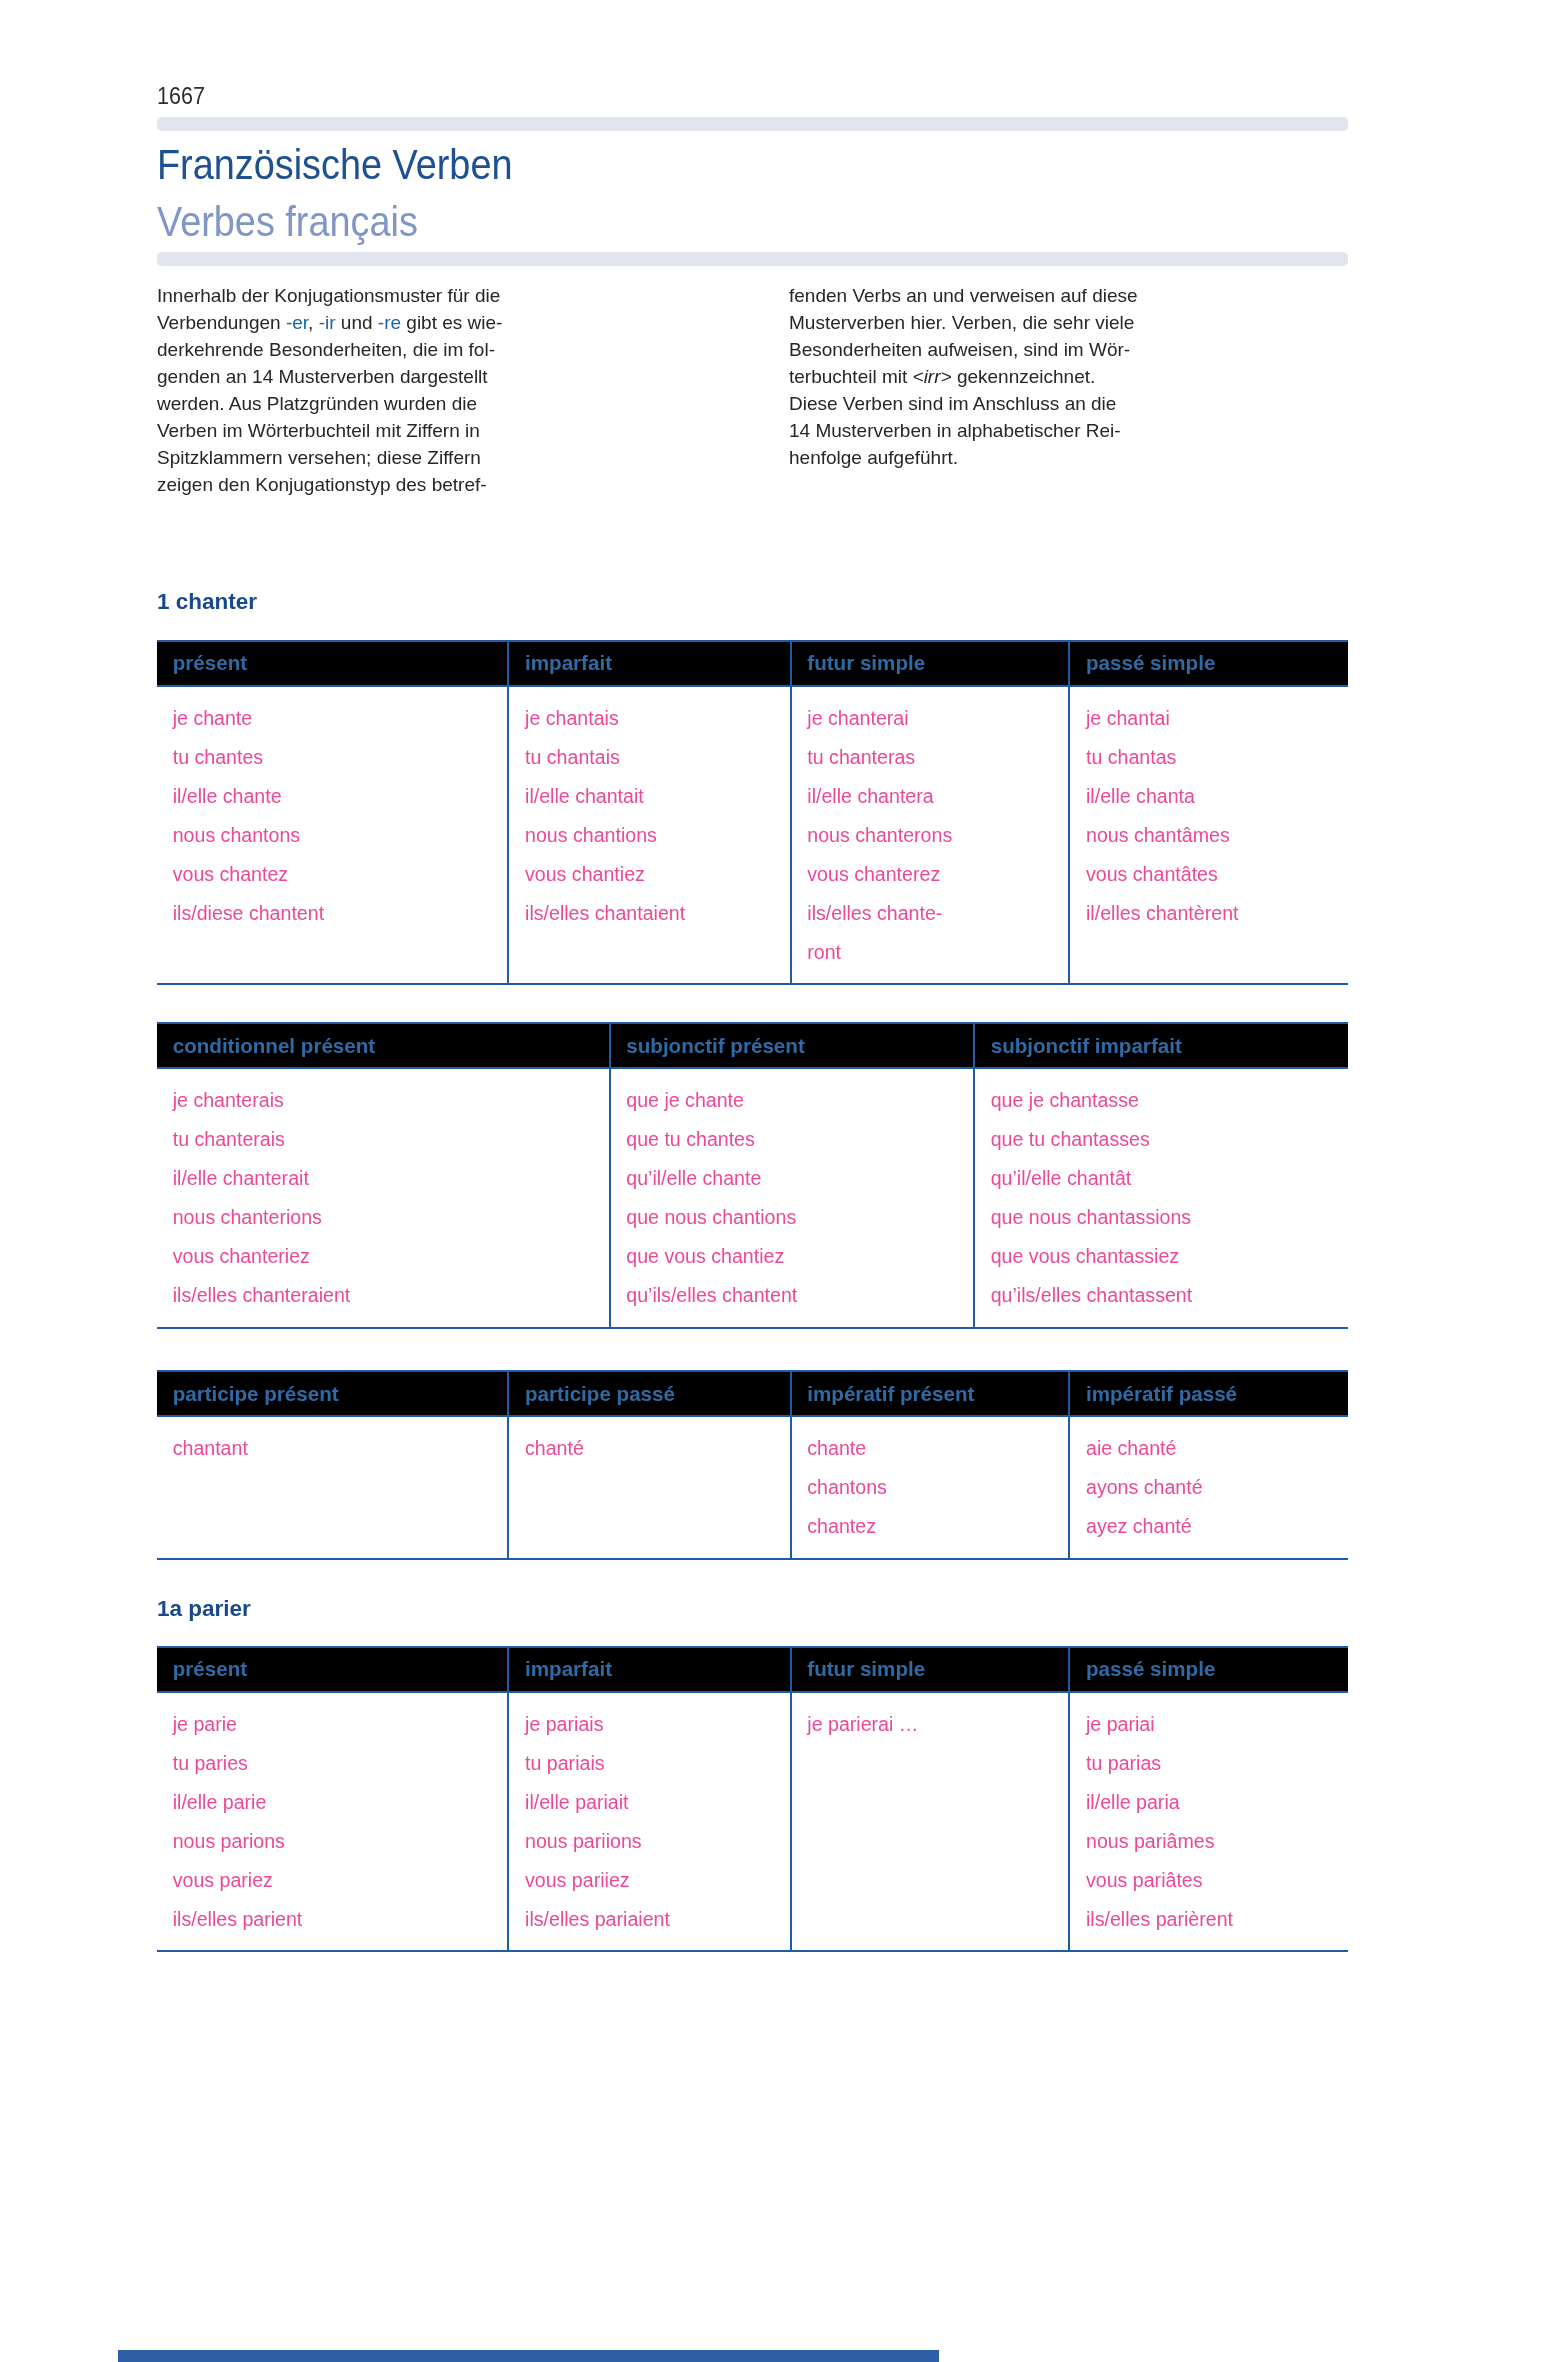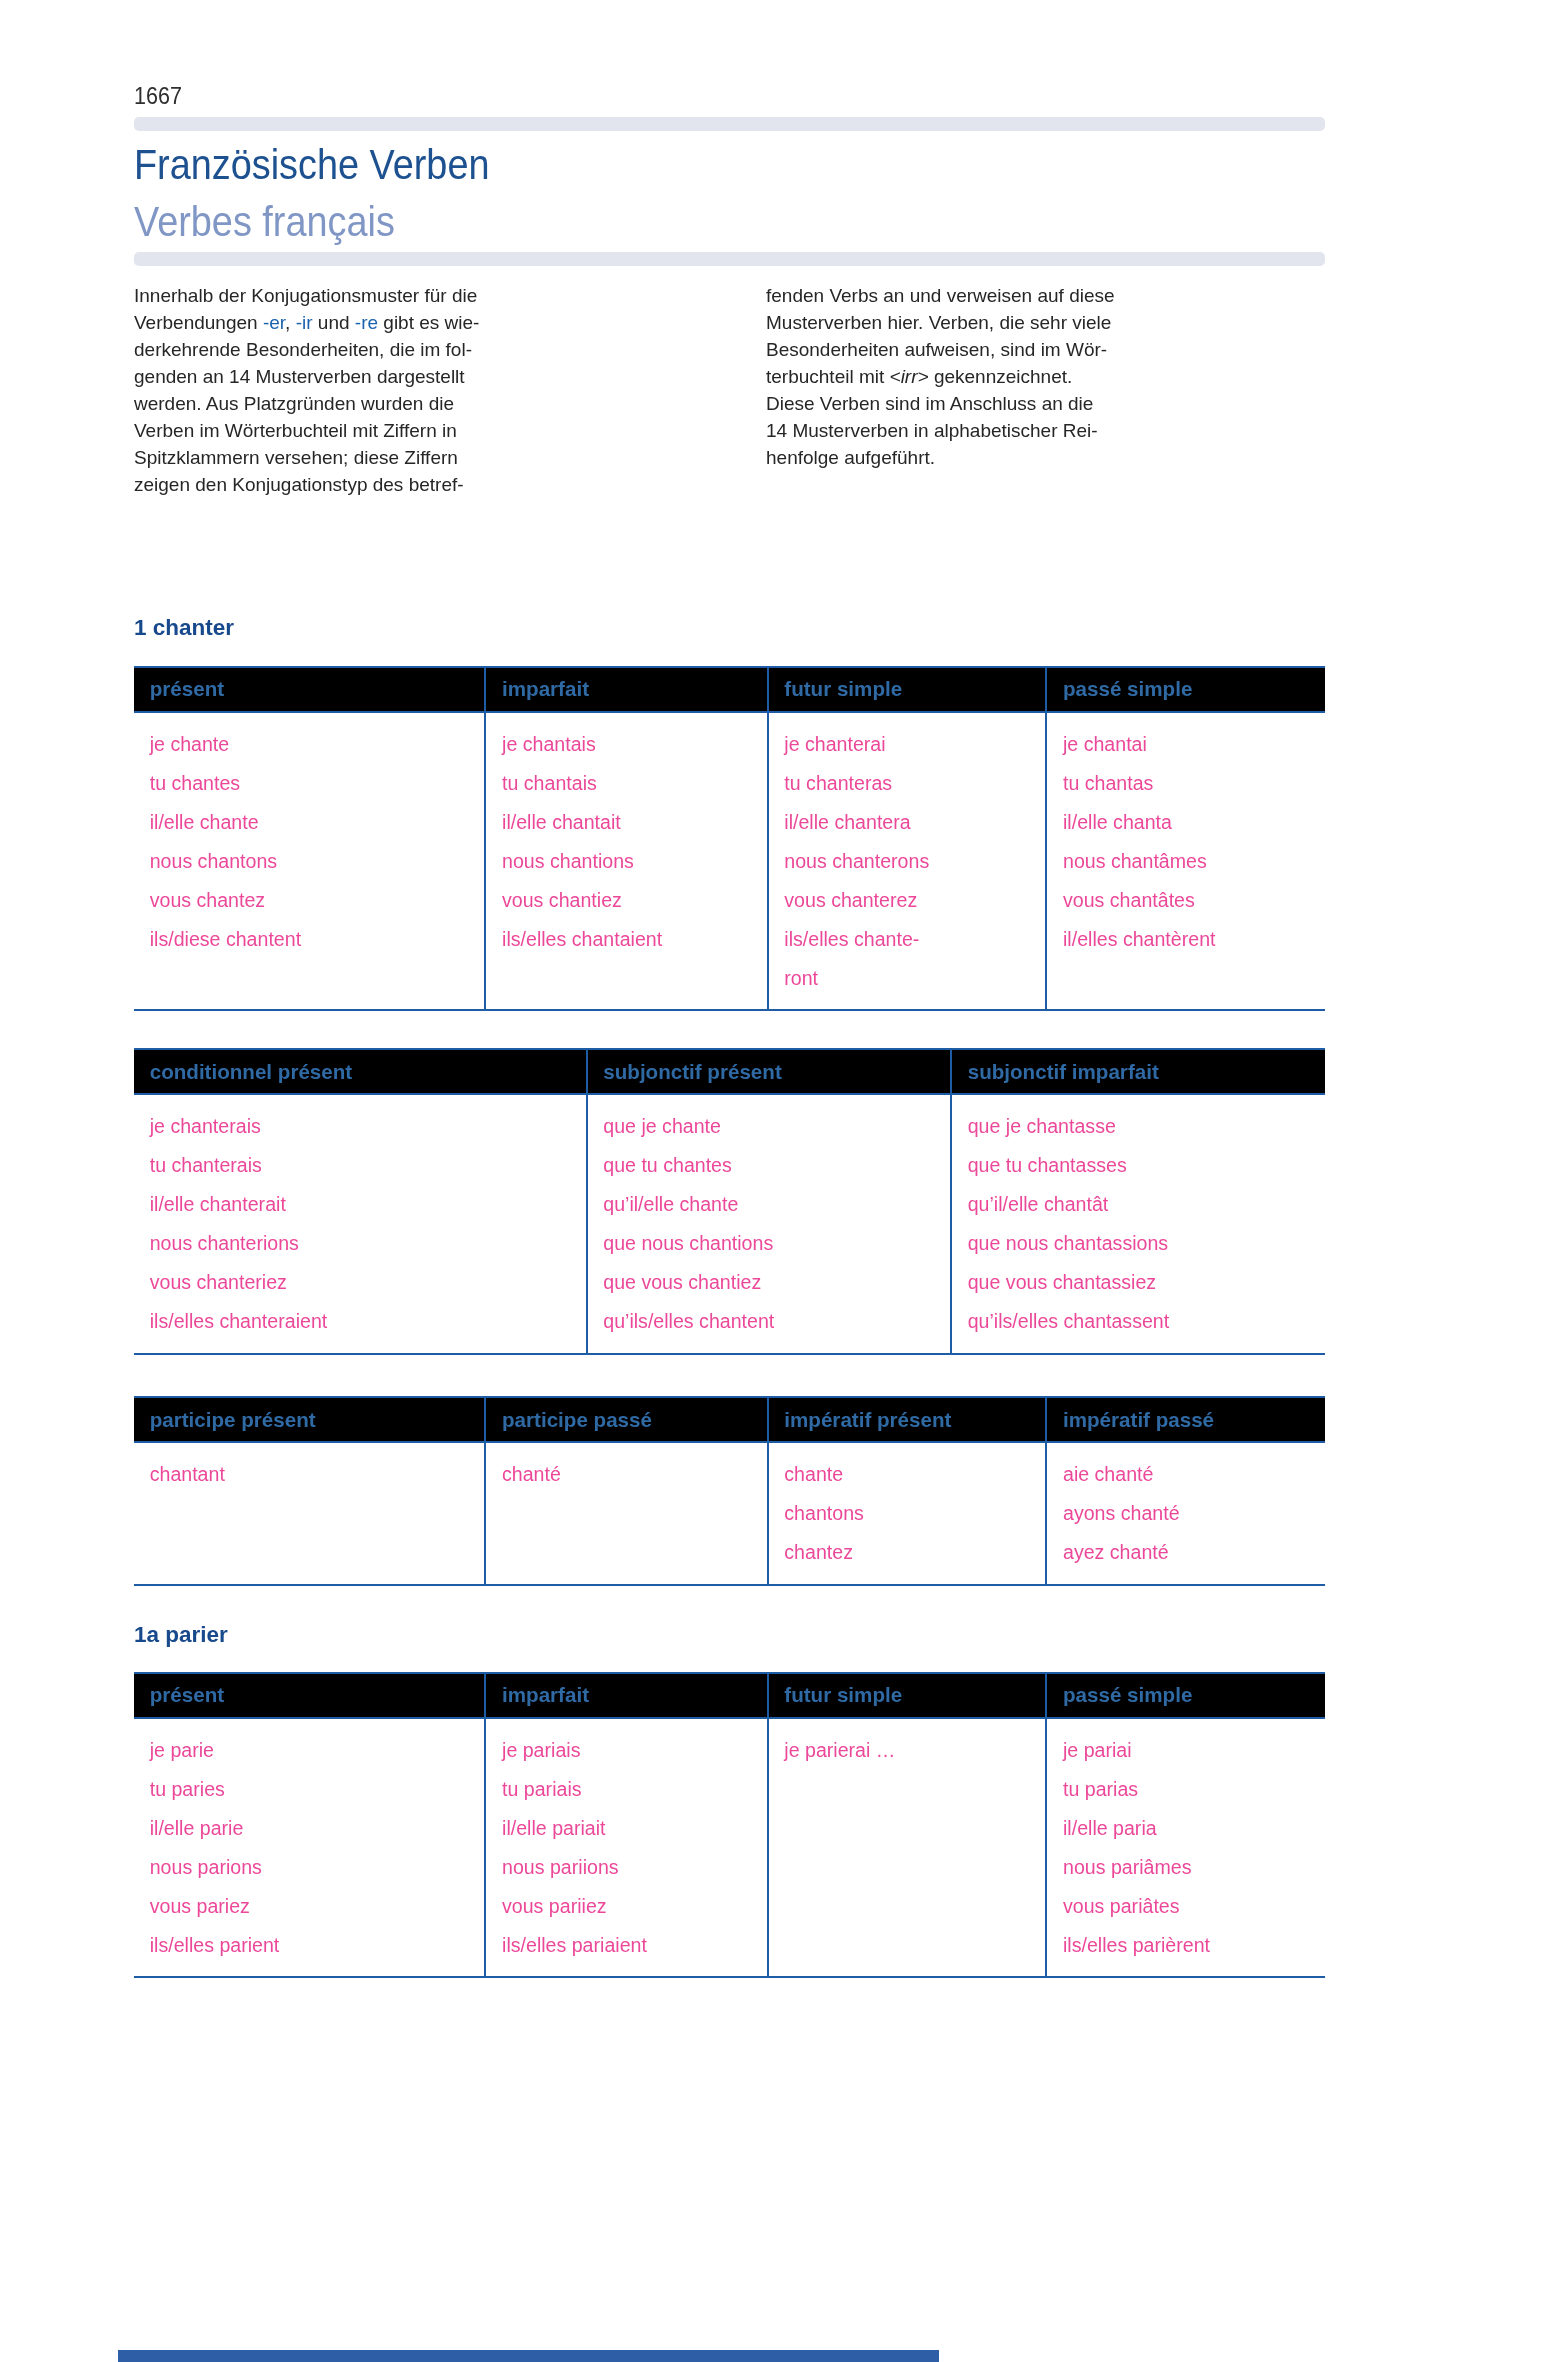--- a/index.html
+++ b/index.html
@@ -4,37 +4,37 @@
 <style>
   html, body { margin: 0; padding: 0; }
   body {
     width: 1563px; height: 2362px;
     background: #ffffff;
     font-family: "Liberation Sans", "DejaVu Sans", sans-serif;
     color: #262626;
     position: relative;
     overflow: hidden;
   }
-  .content { position: absolute; left: 134px; top: 0; width: 1191px; padding-top: 84px; }
+  .content { position: absolute; left: 157px; top: 0; width: 1191px; padding-top: 84px; }
 
   .page-number { font-size: 24.5px; line-height: 24.5px; color: #2e2e2e; transform: scaleX(0.88); transform-origin: left center; }
 
   .rule { height: 13.7px; background: #e2e5ee; border-radius: 4.9px; }
   .rule-top { margin-top: 8.8px; }
   .rule-sub { margin-top: 7.8px; }
 
   .title-de { margin-top: 9.8px; font-size: 43px; line-height: 47px; font-weight: 400; color: #1d5190; transform: scaleX(0.88); transform-origin: left center; }
   .title-fr { margin-top: 9.8px; font-size: 43px; line-height: 47px; font-weight: 400; color: #8097c6; transform: scaleX(0.88); transform-origin: left center; }
 
   .intro { margin-top: 15.7px; display: grid; grid-template-columns: 1fr 1fr; column-gap: 73px; font-size: 19px; line-height: 27px; color: #262626; }
   .intro .accent { color: #1b63ae; font-weight: normal; margin-top: 42px; }
   .intro .italic { font-style: italic; }
 
   .section-heading { font-size: 22.5px; line-height: 27.4px; font-weight: bold; color: #17498c; }
-  .heading-1 { margin-top: 116px; }
+  .heading-1 { margin-top: 90px; }
   .heading-2 { margin-top: 35px; }
 
   .tbl-1 { margin-top: 24.5px; }
   .tbl-2 { margin-top: 37px; }
   .tbl-3 { margin-top: 41px; }
   .tbl-4 { margin-top: 23.5px; }
 
   table { width: 100%; border-collapse: collapse; table-layout: fixed; }
   th {
     background: #000000;

